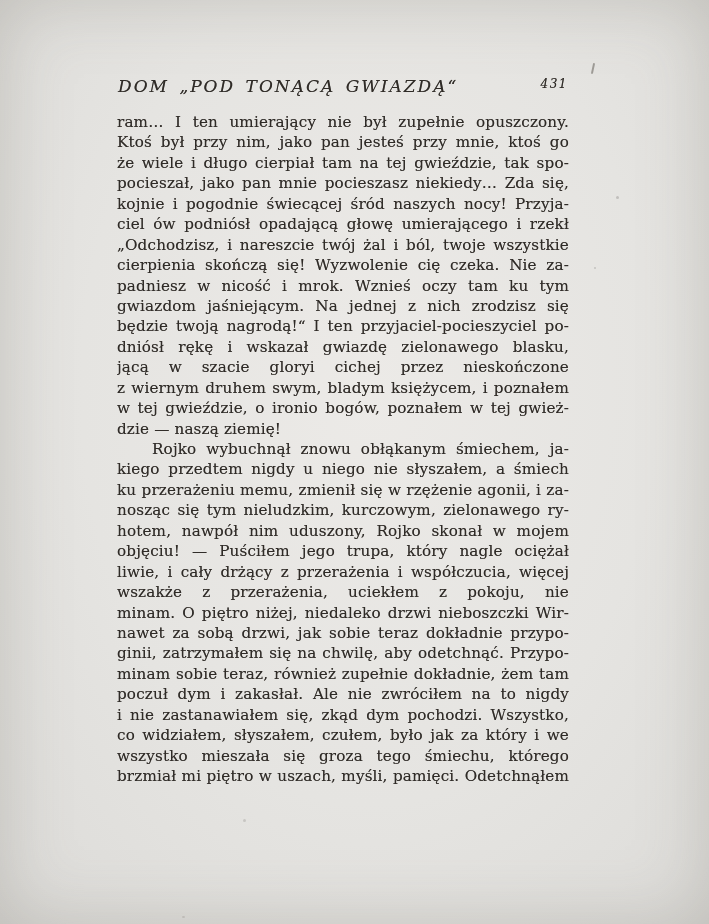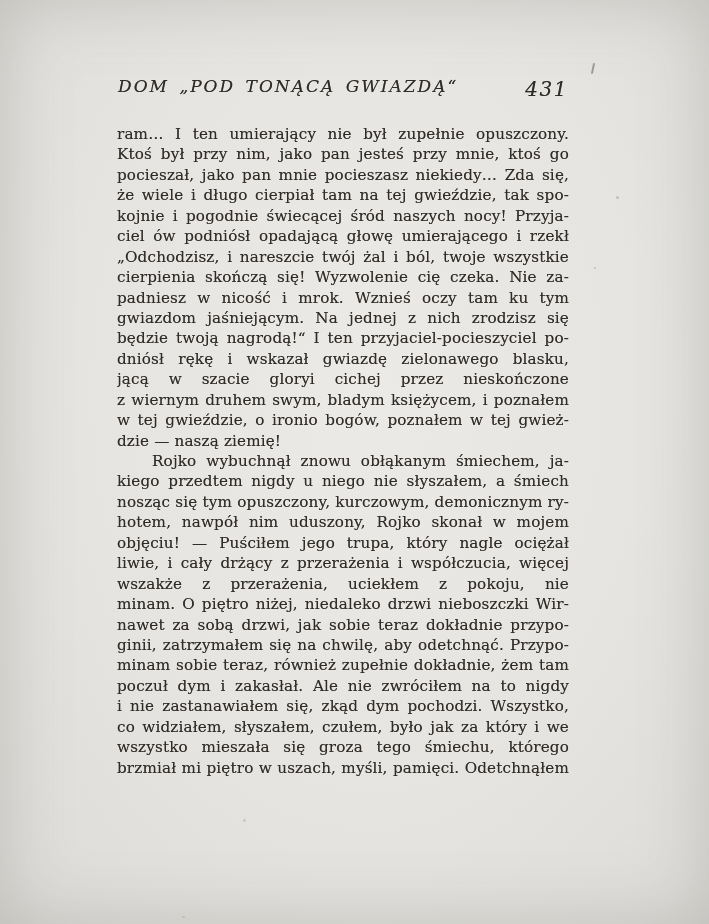--- a/index.html
+++ b/index.html
@@ -35,30 +35,29 @@
     white-space: nowrap;
     text-shadow: 0 0 0.5px rgba(47, 43, 39, 0.55);
   }
   .page-number {
     position: absolute;
     left: 508px;
     top: 1px;
     width: 60px;
     text-align: right;
     font-style: italic;
-    font-size: 20px;
+    font-size: 12px;
     letter-spacing: 1.5px;
     text-shadow: 0 0 0.5px rgba(47, 43, 39, 0.55);
   }
   .body-text {
     position: absolute;
     left: 117px;
     top: 112px;
     width: 452px;
-    margin-top: 12px;
   }
   .line {
     height: 20.45px;
     line-height: 20.45px;
     font-size: 15.2px;
     letter-spacing: 0.15px;
     overflow: hidden;
     text-align: justify;
     text-align-last: justify;
     white-space: normal;
@@ -87,37 +86,38 @@
 <div class="scan">
 
   <div class="running-header">
     <span class="header-title">DOM „POD TONĄCĄ GWIAZDĄ“</span>
     <span class="page-number">431</span>
   </div>
 
   <div class="body-text" id="body-text">
       <div class="line">ram… I ten umierający nie był zupełnie opuszczony.</div>
       <div class="line">Ktoś był przy nim, jako pan jesteś przy mnie, ktoś go</div>
+      <div class="line">że wiele i długo cierpiał tam na tej gwieździe, tak spo-</div>
       <div class="line">pocieszał, jako pan mnie pocieszasz niekiedy… Zda się,</div>
-      <div class="line">że wiele i długo cierpiał tam na tej gwieździe, tak spo-</div>
       <div class="line">kojnie i pogodnie świecącej śród naszych nocy! Przyja-</div>
       <div class="line">ciel ów podniósł opadającą głowę umierającego i rzekł mu:</div>
       <div class="line">„Odchodzisz, i nareszcie twój żal i ból, twoje wszystkie</div>
       <div class="line">cierpienia skończą się! Wyzwolenie cię czeka. Nie za-</div>
       <div class="line">padniesz w nicość i mrok. Wznieś oczy tam ku tym</div>
       <div class="line">gwiazdom jaśniejącym. Na jednej z nich zrodzisz się</div>
       <div class="line">będzie twoją nagrodą!“ I ten przyjaciel-pocieszyciel po-</div>
       <div class="line">dniósł rękę i wskazał gwiazdę zielonawego blasku, wędru-</div>
       <div class="line">jącą w szacie gloryi cichej przez nieskończone przestworza</div>
       <div class="line">z wiernym druhem swym, bladym księżycem, i poznałem</div>
       <div class="line">w tej gwieździe, o ironio bogów, poznałem w tej gwież-</div>
       <div class="line no-fill">dzie — naszą ziemię!</div>
       <div class="line indent">Rojko wybuchnął znowu obłąkanym śmiechem, ja-</div>
       <div class="line">kiego przedtem nigdy u niego nie słyszałem, a śmiech ten</div>
-      <div class="line">nosząc się tym opuszczony, kurczowym, demonicznym ry-</div>
+      <div class="line">ku przerażeniu memu, zmienił się w rzężenie agonii, i za-</div>
+      <div class="line">nosząc się tym nieludzkim, kurczowym, zielonawego ry-</div>
       <div class="line">hotem, nawpół nim uduszony, Rojko skonał w mojem</div>
       <div class="line">objęciu! — Puściłem jego trupa, który nagle ociężał strasz-</div>
       <div class="line">liwie, i cały drżący z przerażenia i współczucia, więcej</div>
       <div class="line">wszakże z przerażenia, uciekłem z pokoju, nie zamknąwszy</div>
       <div class="line">minam. O piętro niżej, niedaleko drzwi nieboszczki Wir-</div>
       <div class="line">nawet za sobą drzwi, jak sobie teraz dokładnie przypo-</div>
       <div class="line">ginii, zatrzymałem się na chwilę, aby odetchnąć. Przypo-</div>
       <div class="line">minam sobie teraz, również zupełnie dokładnie, żem tam</div>
       <div class="line">poczuł dym i zakasłał. Ale nie zwróciłem na to nigdy</div>
       <div class="line">i nie zastanawiałem się, zkąd dym pochodzi. Wszystko,</div>

